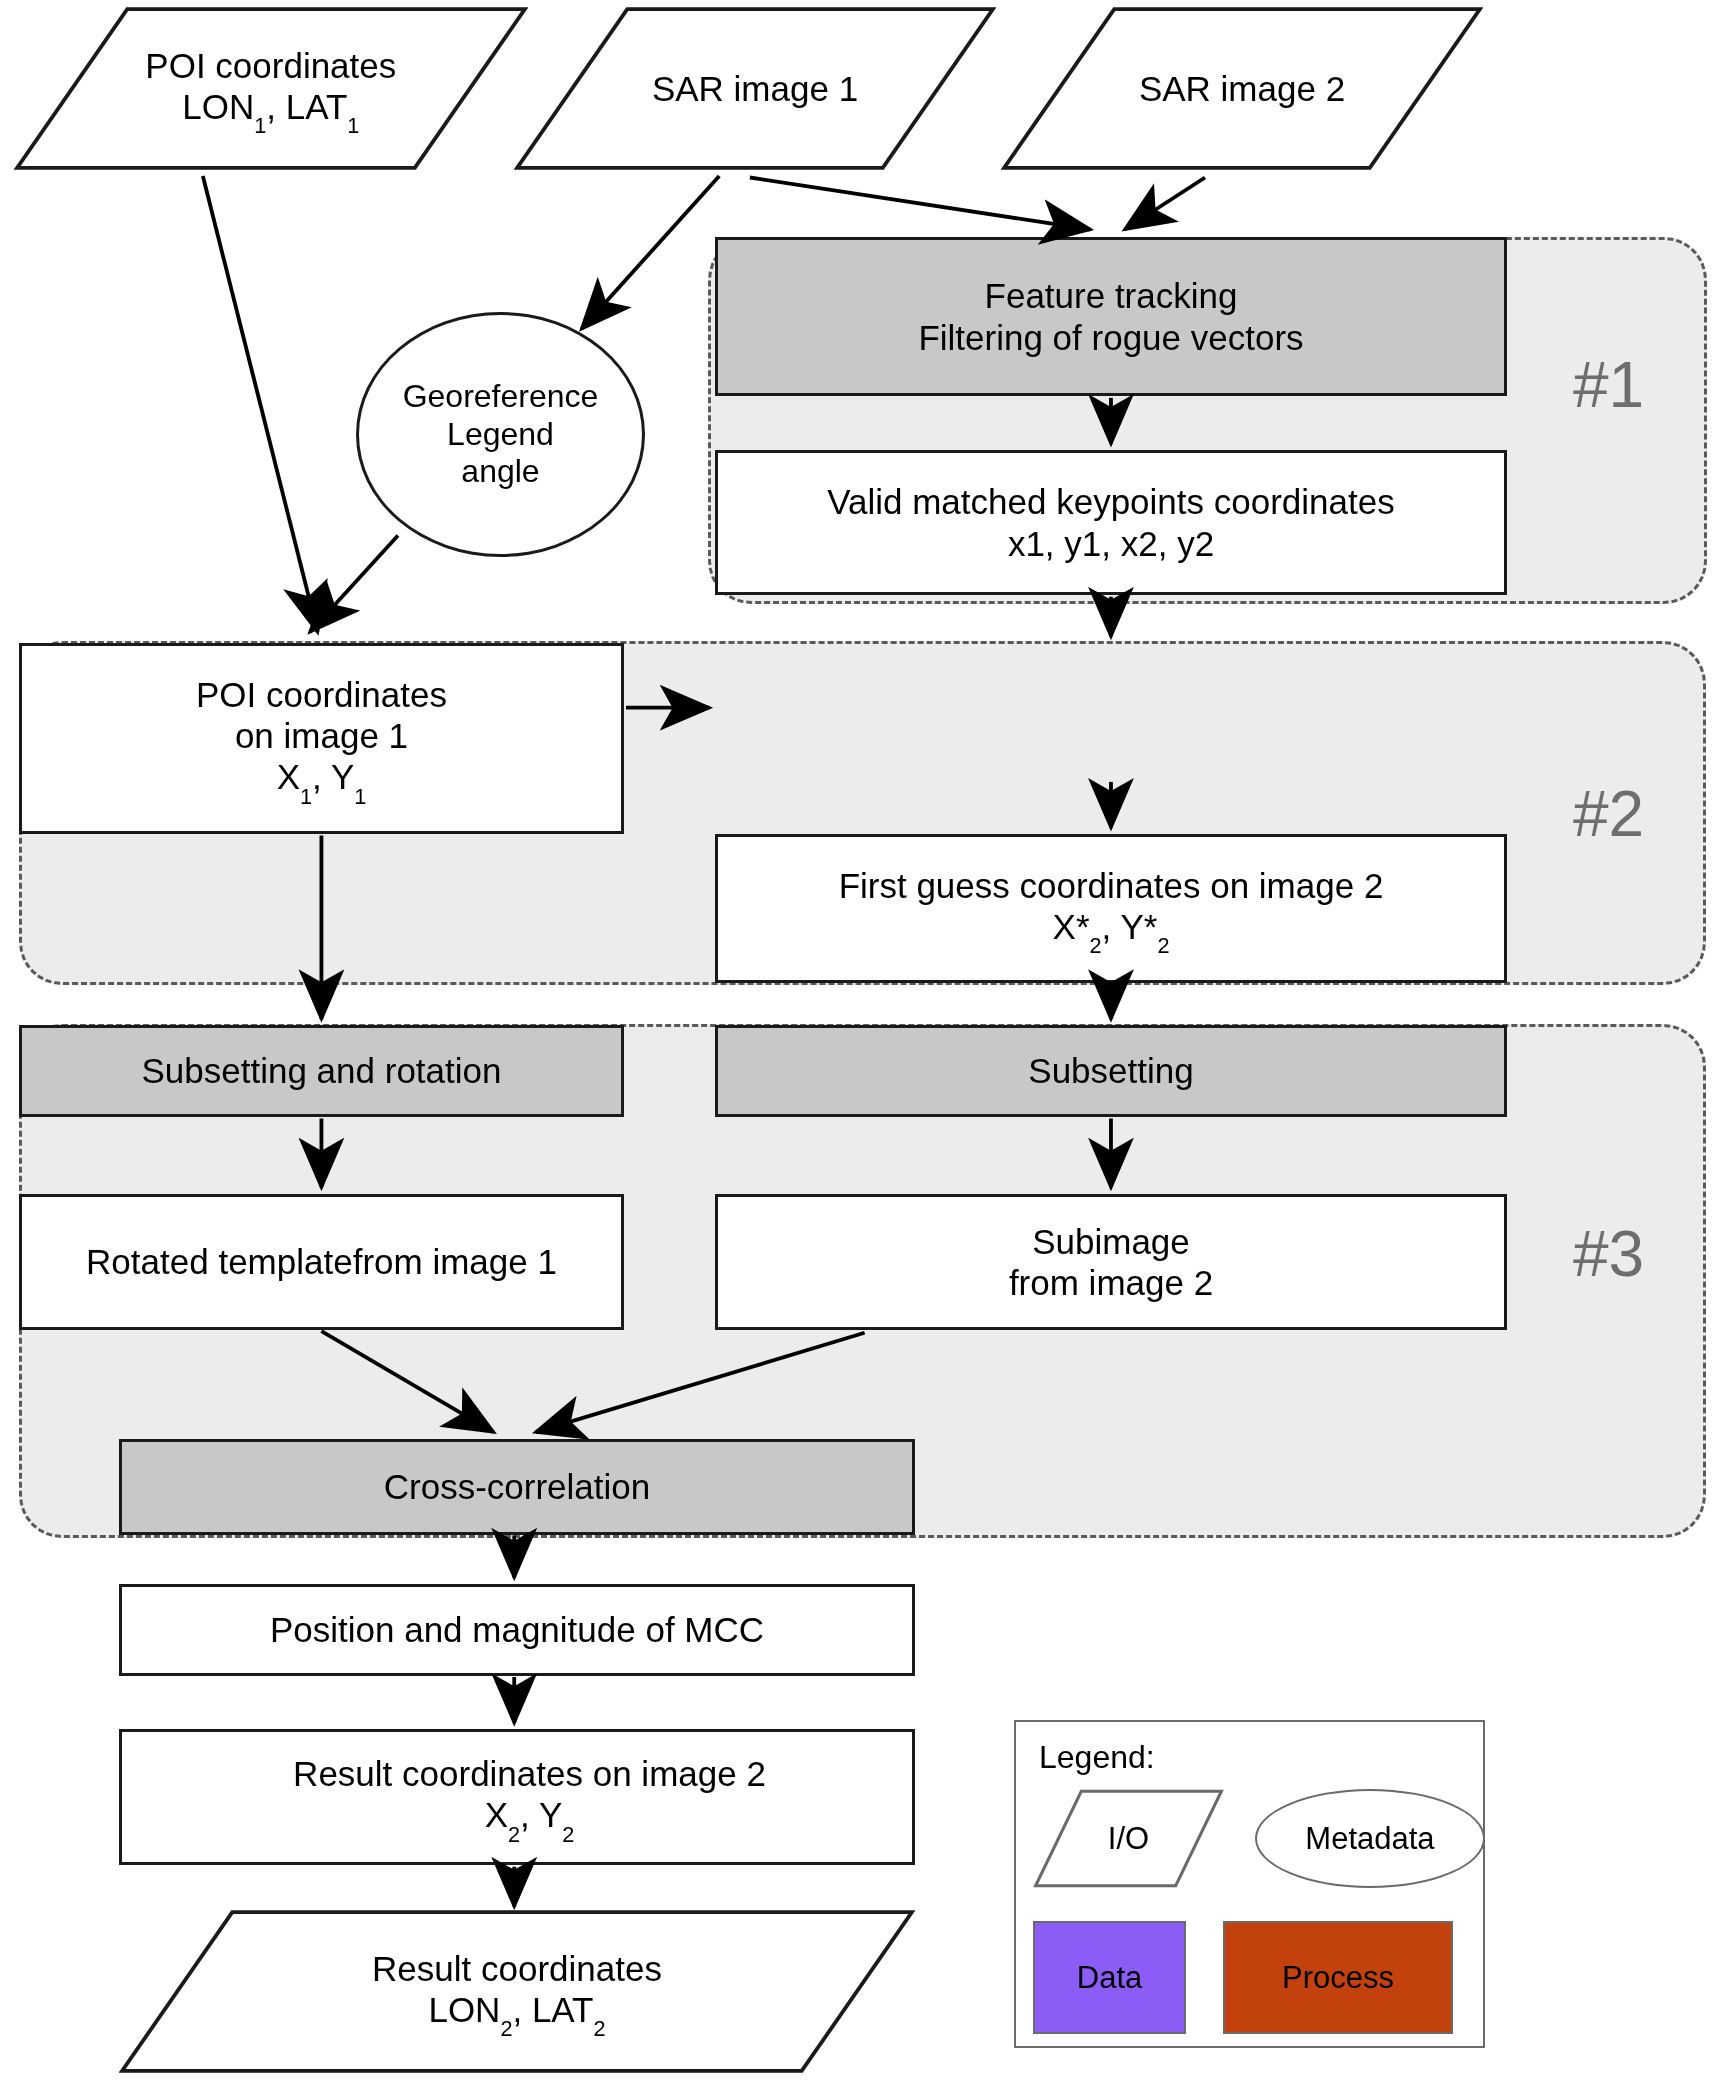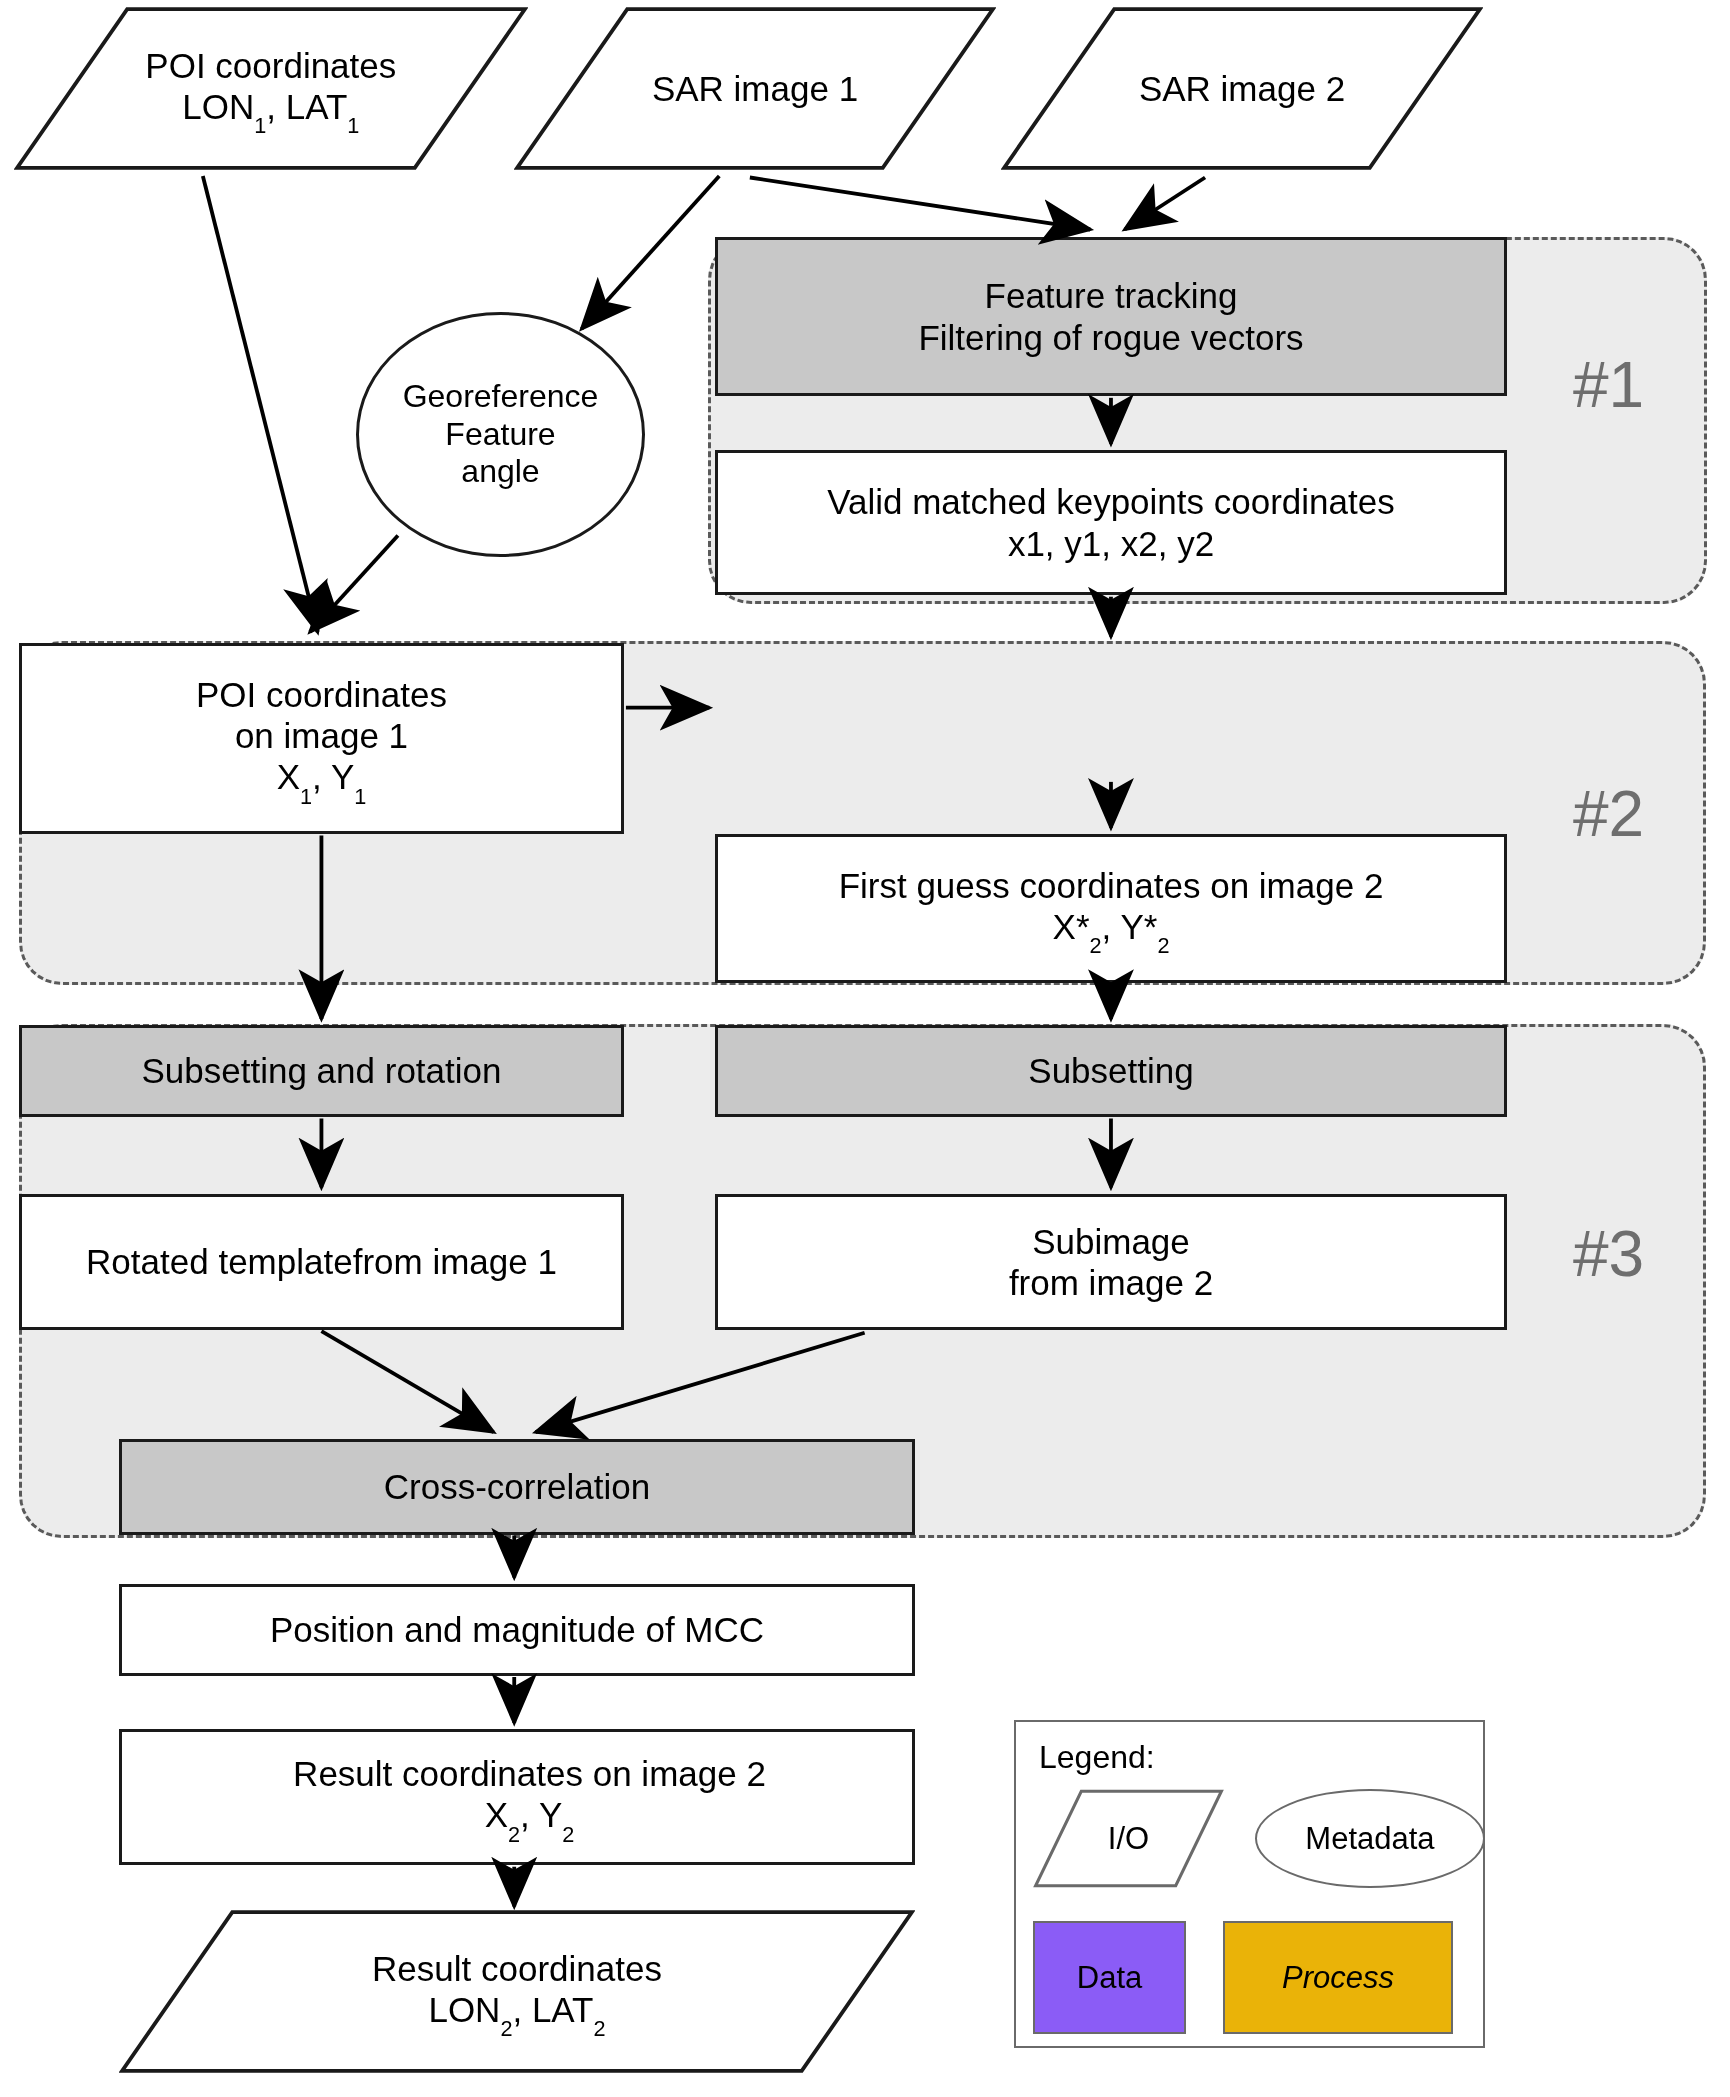--- a/index.html
+++ b/index.html
@@ -100,21 +100,21 @@
   }
   .legend-rect {
     position: absolute;
     box-sizing: border-box;
     display: flex;
     align-items: center;
     justify-content: center;
     border: 2.3px solid #6a6a6a;
   }
   .legend-rect.white { background: #8b5cf6; }
-  .legend-rect.gray { background: #eab308; font-style: italic; }
+  .legend-rect.gray { background: #c2410c; }
   .legend-ellipse {
     position: absolute;
     box-sizing: border-box;
     display: flex;
     align-items: center;
     justify-content: center;
     border: 2.3px solid #6a6a6a;
     border-radius: 50%;
     background: #ffffff;
   }
@@ -173,21 +173,21 @@
       <svg class="io-bg" viewBox="0 0 630 216" preserveAspectRatio="none">
         <polygon points="148,4 626,4 482,212 4,212" fill="#ffffff" stroke="#1a1a1a" stroke-width="5"></polygon>
       </svg>
       <div class="io-inner">
         <div>SAR image 2</div>
       </div>
     </div>
 
     <div class="node ellipse-node" style="left:356px; top:312px; width:289px; height:245px; flex-direction:column;">
       <div>Georeference</div>
-      <div>Feature</div>
+      <div>Legend</div>
       <div>angle</div>
     </div>
 
     <div class="node process-box" style="left:715px; top:237px; width:792px; height:159px; flex-direction:column;">
       <div>Feature tracking</div>
       <div>Filtering of rogue vectors</div>
     </div>
 
     <div class="node data-box" style="left:715px; top:450px; width:792px; height:145px; flex-direction:column;">
       <div>Valid matched keypoints coordinates</div>

